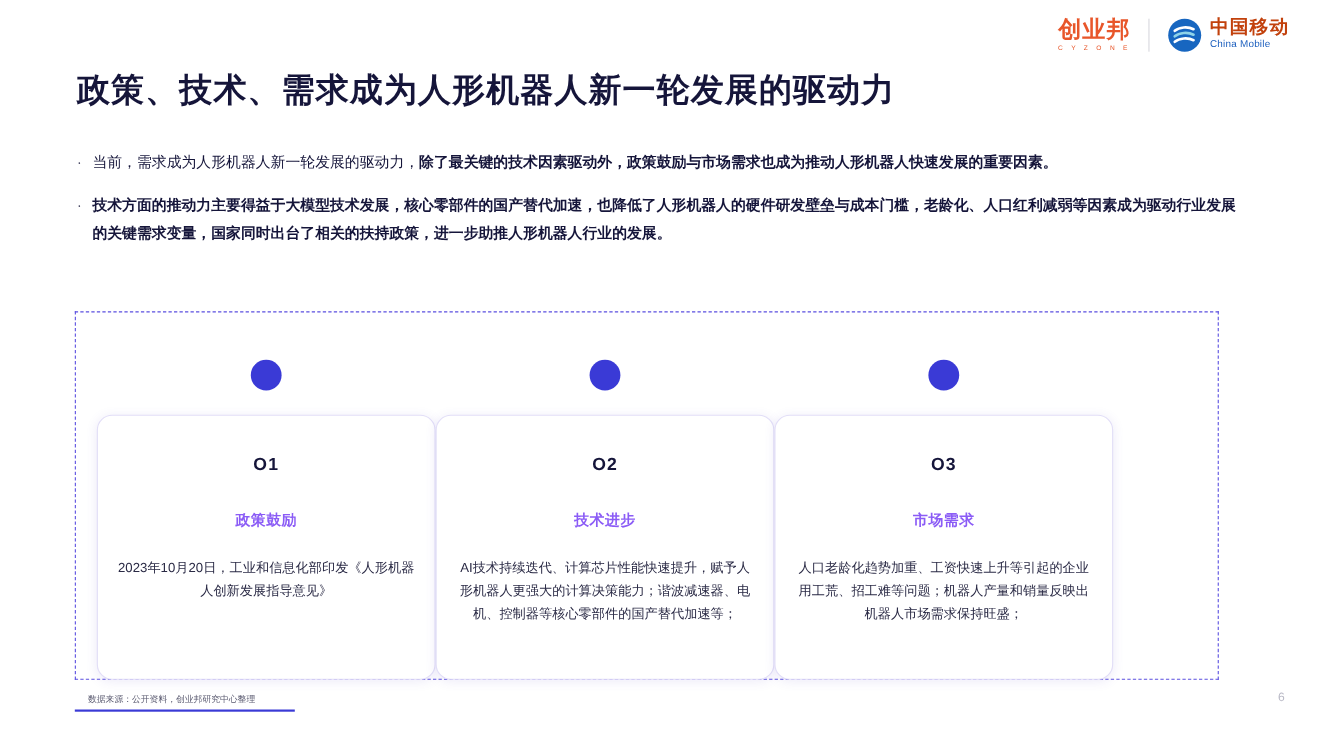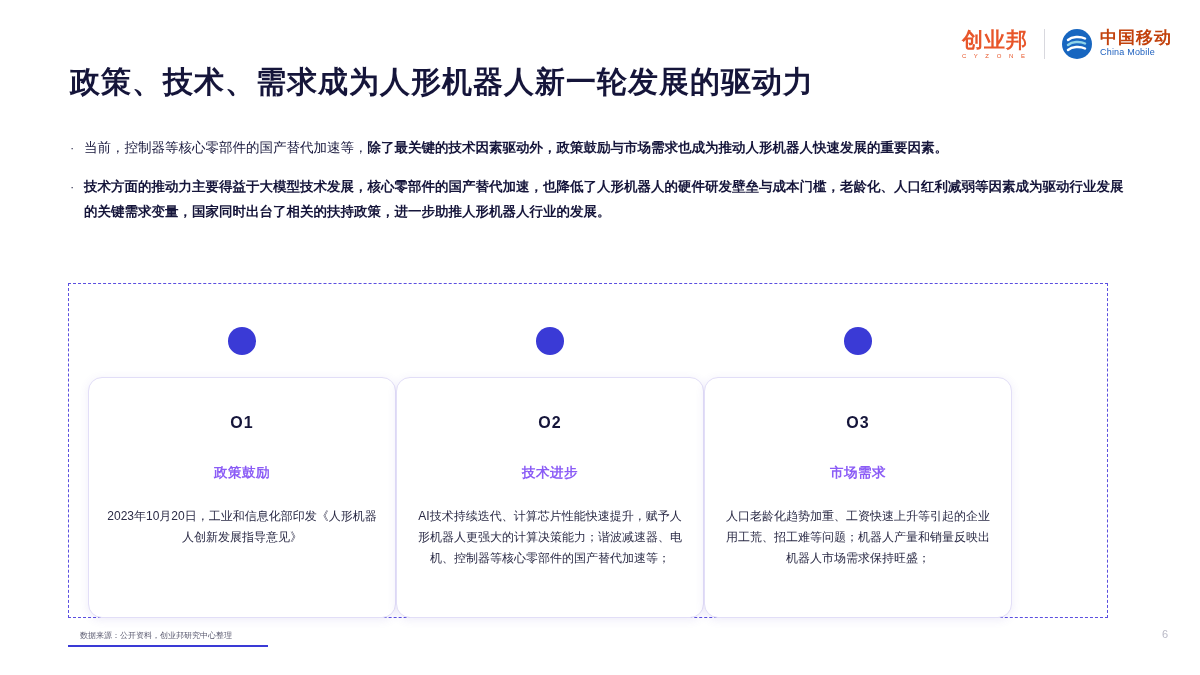--- a/index.html
+++ b/index.html
@@ -18,21 +18,21 @@
     position: relative;
     width: 1200px;
     height: 675px;
     background: #ffffff;
     box-sizing: border-box;
   }
 
   
   .logo-bar {
     position: absolute;
-    top: 28px;
+    top: 16px;
     right: 28px;
     display: flex;
     align-items: center;
     gap: 16px;
   }
   .logo-cyb {
     display: flex;
     flex-direction: column;
     align-items: center;
     line-height: 1;
@@ -243,21 +243,21 @@
       </div>
     </div>
   </div>
 
   <div class="title">政策、技术、需求成为人形机器人新一轮发展的驱动力</div>
 
   <div class="bullets">
     <div class="bullet">
       <div class="dot">·</div>
       <div class="text">
-        <span class="light">当前，控制器等核心零部件的国产替代加速等，</span><span>除了最关键的技术因素驱动外，政策鼓励与市场需求也成为推动人形机器人快速发展的重要因素。</span>
+        <span class="light">当前，需求成为人形机器人新一轮发展的驱动力，</span><span>除了最关键的技术因素驱动外，政策鼓励与市场需求也成为推动人形机器人快速发展的重要因素。</span>
       </div>
     </div>
     <div class="bullet">
       <div class="dot">·</div>
       <div class="text">
         <span>技术方面的推动力主要得益于大模型技术发展，核心零部件的国产替代加速，也降低了人形机器人的硬件研发壁垒与成本门槛，老龄化、人口红利减弱等因素成为驱动行业发展的关键需求变量，国家同时出台了相关的扶持政策，进一步助推人形机器人行业的发展。</span>
       </div>
     </div>
   </div>
 

